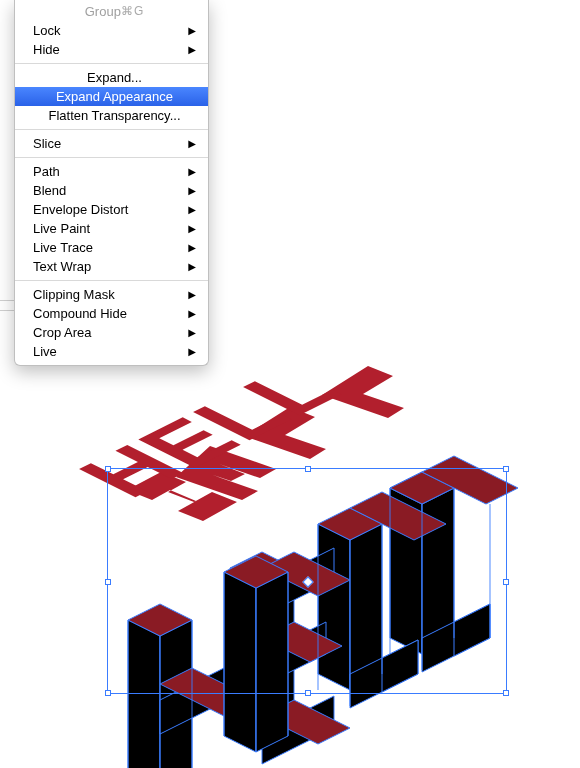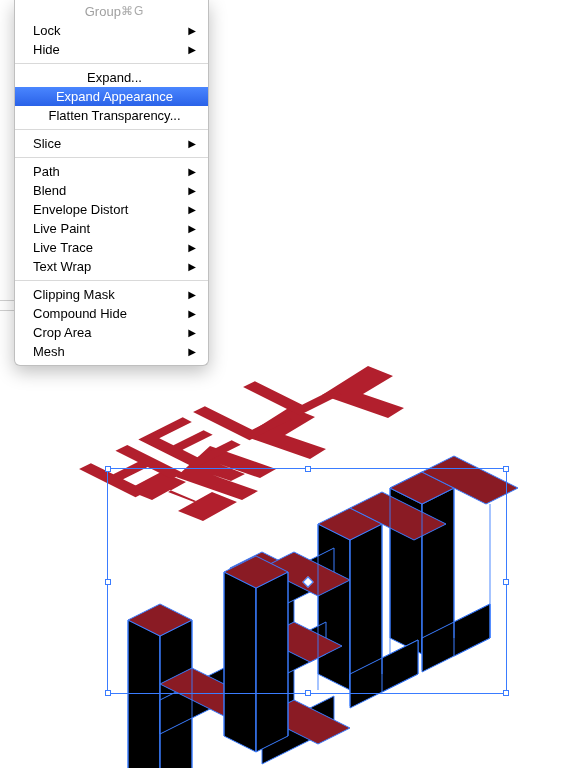--- a/index.html
+++ b/index.html
@@ -290,16 +290,16 @@
     </div>
     <div class="menu-item">
       <span>Compound Hide</span>
       <span class="arrow">▶</span>
     </div>
     <div class="menu-item">
       <span>Crop Area</span>
       <span class="arrow">▶</span>
     </div>
     <div class="menu-item">
-      <span>Mesh</span>
+      <span>Live</span>
       <span class="arrow">▶</span>
     </div>
   </div>
 
 </body></html>

